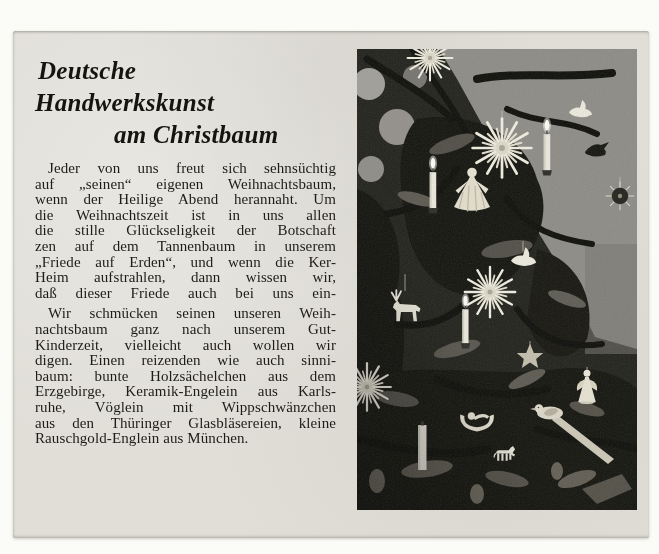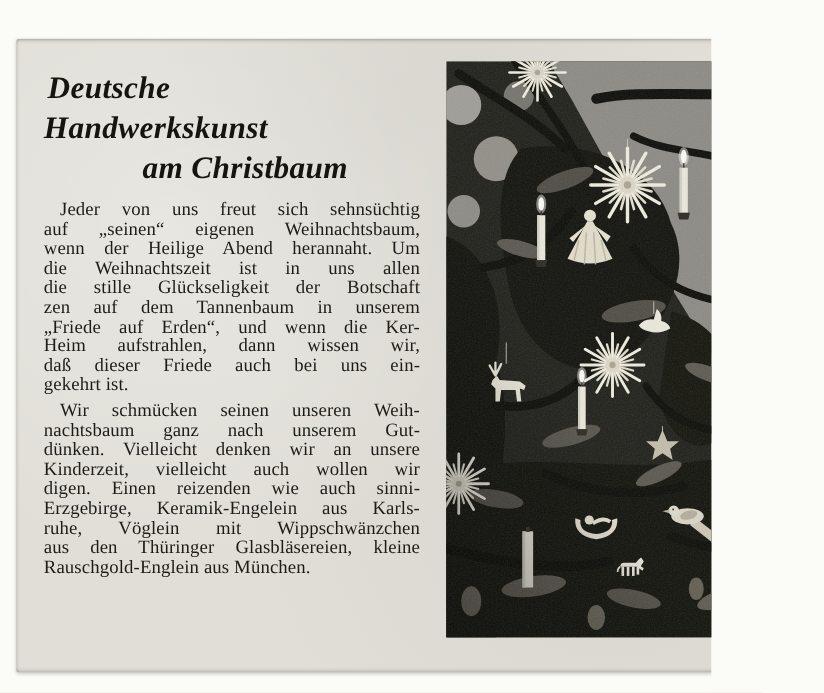--- a/index.html
+++ b/index.html
@@ -1,18 +1,18 @@
 <!DOCTYPE html>
 <html><head>
 <meta charset="utf-8">
 <title>Deutsche Handwerkskunst am Christbaum</title>
 <style>
   html,body { margin:0; padding:0; background:#fbfbf8; }
   .stage {
-    position:relative; width:569px; height:554px; overflow:hidden;
+    position:relative; width:659px; height:554px; overflow:hidden;
     background:#fbfbf8;
     font-family:"Liberation Serif","DejaVu Serif",serif;
   }
   
   .clipping {
     position:absolute; left:13px; top:31px; width:636px; height:507px;
     background-color:#e0ded7;
     background-image:
       radial-gradient(circle at 20% 30%, rgba(255,255,255,.25), rgba(255,255,255,0) 45%),
       radial-gradient(circle at 75% 70%, rgba(120,118,110,.08), rgba(120,118,110,0) 50%),
@@ -59,28 +59,27 @@
         <div class="para">
             <div class="line first">Jeder von uns freut sich sehnsüchtig</div>
             <div class="line">auf „seinen“ eigenen Weihnachtsbaum,</div>
             <div class="line">wenn der Heilige Abend herannaht. Um</div>
             <div class="line">die Weihnachtszeit ist in uns allen</div>
             <div class="line">die stille Glückseligkeit der Botschaft</div>
             <div class="line">zen auf dem Tannenbaum in unserem</div>
             <div class="line">„Friede auf Erden“, und wenn die Ker-</div>
             <div class="line">Heim aufstrahlen, dann wissen wir,</div>
             <div class="line">daß dieser Friede auch bei uns ein-</div>
-            <div class="line last">gekehrt ist.</div>
           </div>
         <div class="para">
             <div class="line first">Wir schmücken seinen unseren Weih-</div>
             <div class="line">nachtsbaum ganz nach unserem Gut-</div>
-            <div class="line">dünken. Vielleicht denken wir an unsere</div>
             <div class="line">Kinderzeit, vielleicht auch wollen wir</div>
             <div class="line">digen. Einen reizenden wie auch sinni-</div>
+            <div class="line">baum: bunte Holzsächelchen aus dem</div>
             <div class="line">Erzgebirge, Keramik-Engelein aus Karls-</div>
             <div class="line">ruhe, Vöglein mit Wippschwänzchen</div>
             <div class="line">aus den Thüringer Glasbläsereien, kleine</div>
             <div class="line last">Rauschgold-Englein aus München.</div>
           </div>
       </div>
     </div>
 
     <figure class="photo" role="img" aria-label="Black-and-white photograph of a Christmas tree decorated with straw stars, white candles, angel figures, doves, a carved wooden deer, a little horse, a cradle and a glass bird with a long tail">
       <svg viewBox="0 0 280 461" xmlns="http://www.w3.org/2000/svg">

